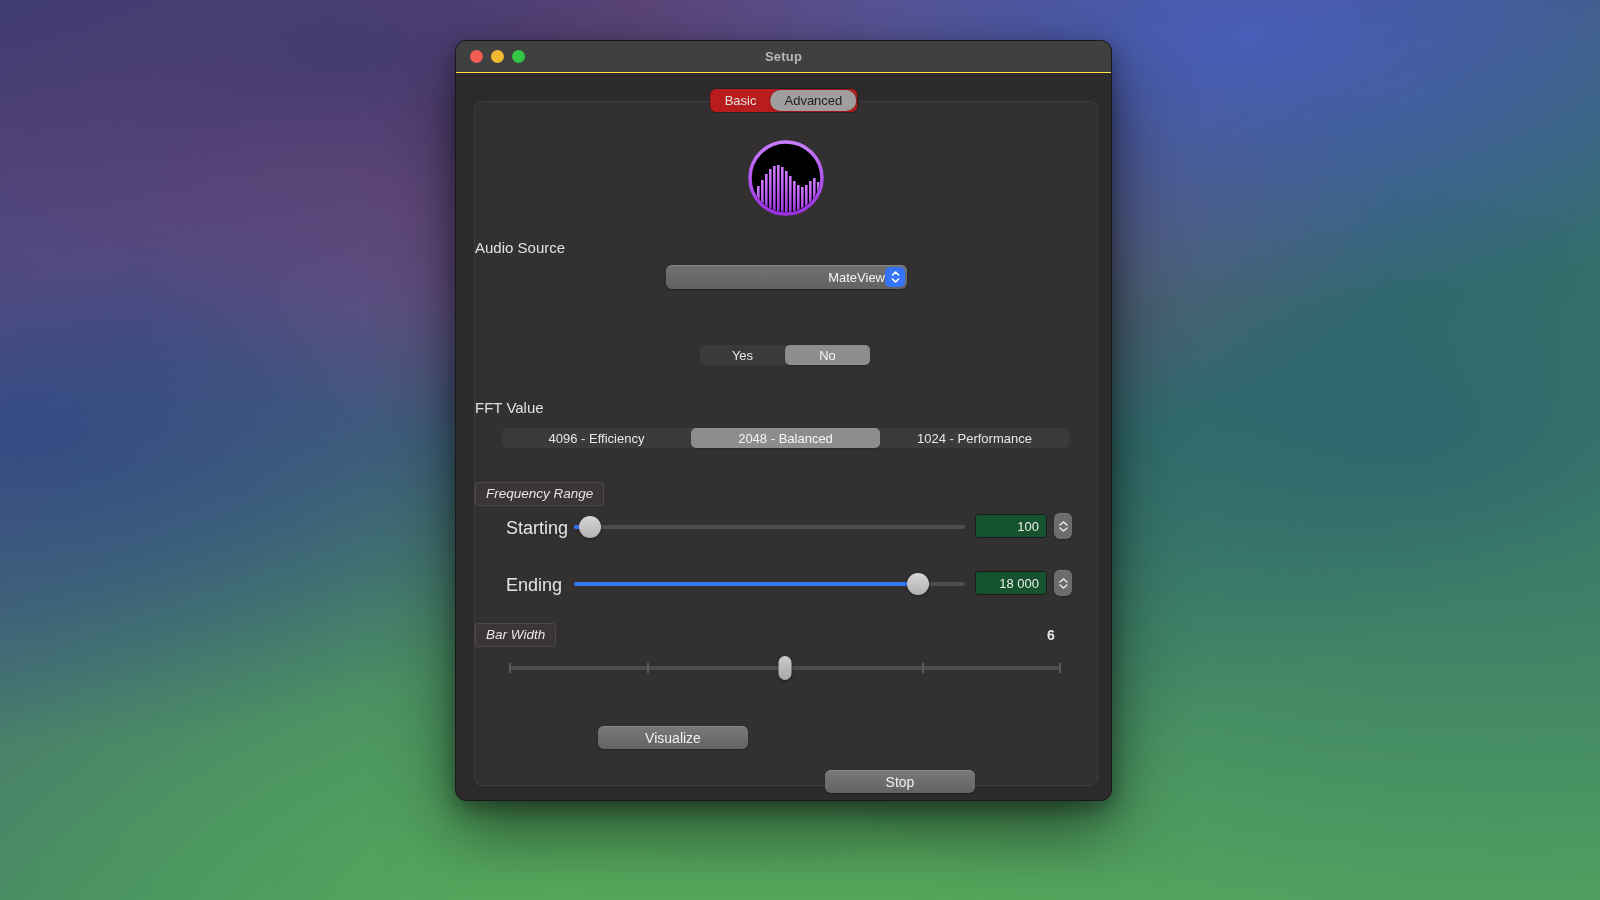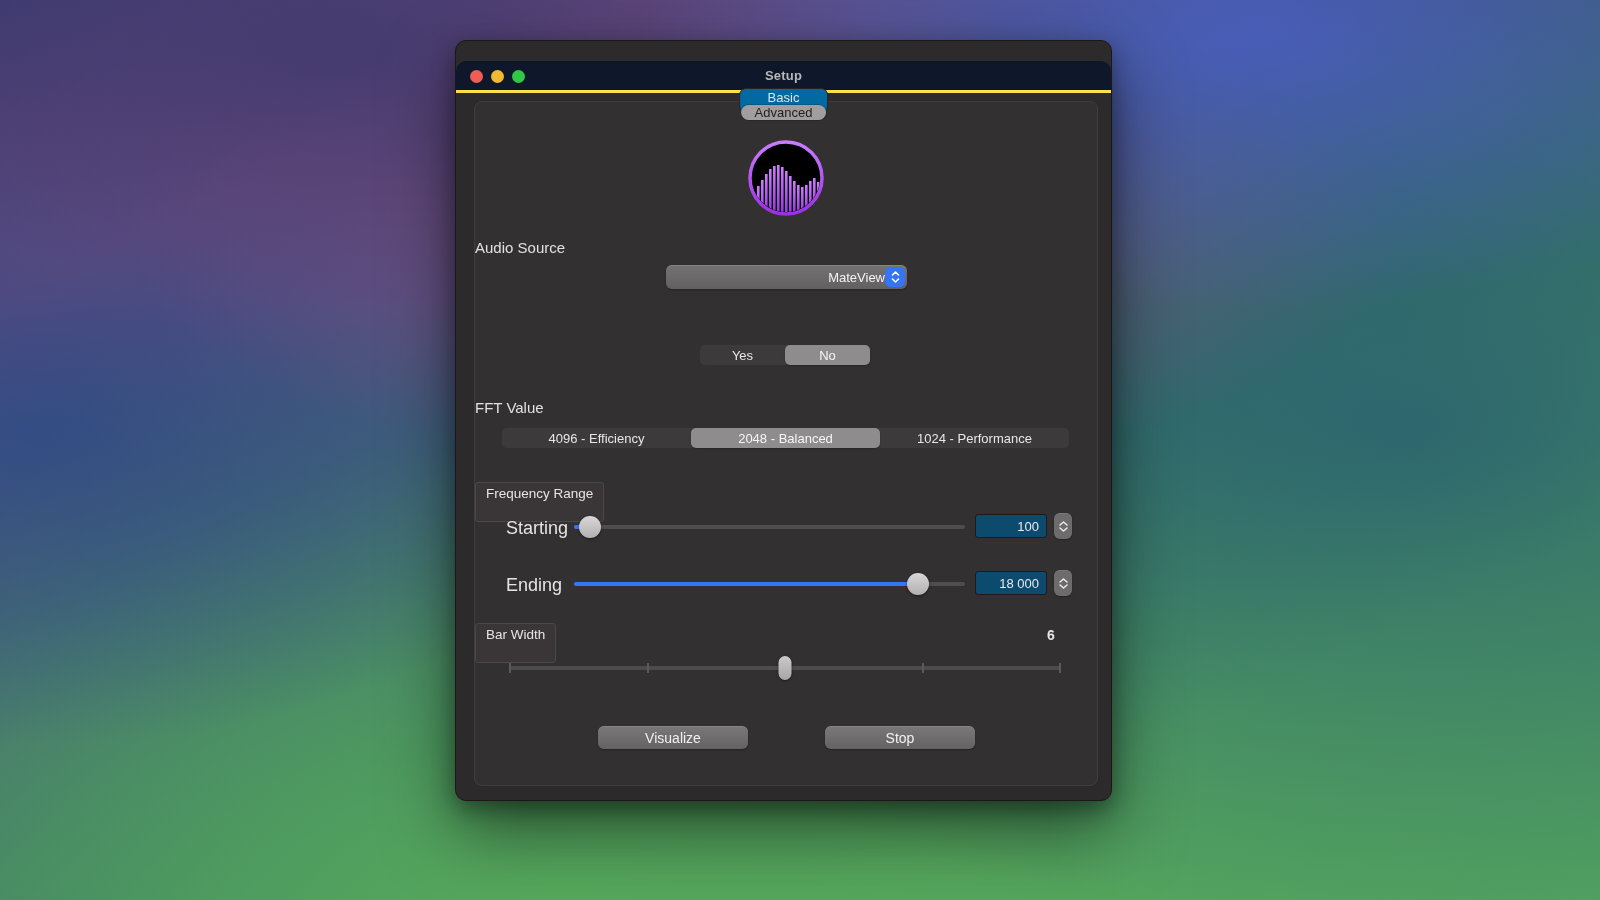--- a/index.html
+++ b/index.html
@@ -20,37 +20,37 @@
 
   
   .window {
     position:absolute; left:455px; top:40px; width:657px; height:761px;
     background:#2d2a2b; border-radius:11px;
     border:1px solid #1b1819;
     box-shadow:0 30px 70px rgba(0,0,0,.5), 0 8px 22px rgba(0,0,0,.35);
   }
   .titlebar {
     position:absolute; left:0; top:0; right:0; height:32px;
-    background:#0f172a; border-radius:10px 10px 0 0;
-    border-bottom:3px solid #fde047;
-    display:flex; align-items:center; justify-content:center;margin-top:20px;
+    background:#404040; border-radius:10px 10px 0 0;
+    border-bottom:1px solid #fde047;
+    display:flex; align-items:center; justify-content:center;
   }
   .window-title { font-size:13px; font-weight:700; color:#b9b7b7; letter-spacing:.2px; }
   .traffic { position:absolute; left:14px; top:9px; display:flex; gap:8px; }
   .light { width:13px; height:13px; border-radius:50%; }
   .light.red    { background:#f05d52; }
   .light.yellow { background:#f0b932; }
   .light.green  { background:#33c748; }
 
   
   .tabstrip {
     position:absolute; top:47px; left:50%; transform:translateX(-50%);
     display:flex; align-items:center; height:25px;
-    background:#0369a1; border:1px solid #262324; border-radius:7px;
-    padding:1px; z-index:3;flex-direction:column;
+    background:#b91c1c; border:1px solid #262324; border-radius:7px;
+    padding:1px; z-index:3;
   }
   .tab { height:21px; padding:0 14px; display:flex; align-items:center; justify-content:center;
          font-size:13px; color:#e3e1e1; border-radius:6px; }
   .tab.selected { background:#a09e9f; color:#1f1d1e; font-weight:400;
                   box-shadow:0 0 0 1px rgba(0,0,0,.15);border-radius:10px; }
 
   
   .panel {
     position:absolute; left:18px; top:60px; width:624px; height:685px;
     background:#323030; border:1px solid #403d3e; border-radius:8px;
@@ -88,40 +88,40 @@
     content:""; position:absolute; left:0; top:4px; bottom:4px; width:1px; background:#4a4748;
   }
   .segment.selected { background:#8e8c8d; color:#f7f5f5; box-shadow:0 1px 2px rgba(0,0,0,.25); }
   .segment.selected::before, .segment.selected + .segment::before { display:none; }
 
   .seg-aggregate { left:224px; top:242px; width:172px; height:22px; }
   .seg-fft       { left:26px;  top:325px; width:569px; height:22px; }
 
   
   .boxed-label {
-    display:inline-block; padding:3px 10px 20px; font-size:13.5px; color:#e6e4e4;
-    background:#3a3637; border:1px solid #4b4849; border-radius:3px;
+    display:inline-block; padding:3px 10px 4px; font-size:13.5px; color:#e6e4e4;
+    background:#3a3637; border:1px solid #4b4849; border-radius:3px;font-style:italic;
   }
 
   
   .srow { position:absolute; height:26px; }
   .srow-label { position:absolute; top:4px; font-size:18px; color:#e6e4e4; }
   .track {
     position:absolute; left:99px; top:11px; width:391px; height:4px;
     background:#504d4e; border-radius:2px;
   }
   .track-fill { position:absolute; left:0; top:0; height:4px; background:#3575f7; border-radius:2px; }
   .knob {
     position:absolute; top:50%; width:22px; height:22px; border-radius:50%;
     background:linear-gradient(180deg,#d8d6d7,#b2b0b1);
     transform:translate(-50%,-50%); box-shadow:0 1px 3px rgba(0,0,0,.45);
   }
   .value-field {
     position:absolute; left:500px; top:0; width:72px; height:24px;
-    background:#0c4a6e; border:1px solid #1d1a1b; border-radius:3px;
+    background:#14532d; border:1px solid #1d1a1b; border-radius:3px;
     display:flex; align-items:center; justify-content:flex-end;
     padding-right:7px; font-size:13px; color:#eceaea;
   }
   .stepper {
     position:absolute; left:579px; top:-1px; width:18px; height:26px;
     background:#6e6b6c; border-radius:6px;
     display:flex; flex-direction:column; align-items:center; justify-content:center; gap:1px;
     box-shadow:inset 0 0.5px 0 rgba(255,255,255,.2), 0 1px 2px rgba(0,0,0,.3);
   }
 
@@ -138,21 +138,21 @@
 
   
   .push-btn {
     position:absolute; top:624px; width:150px; height:23px;
     background:linear-gradient(180deg,#7b7879,#656263);
     border:none; border-radius:6px; font-size:14px; color:#f2f0f0;
     font-family:inherit; display:flex; align-items:center; justify-content:center;
     box-shadow:inset 0 0.5px 0 rgba(255,255,255,.22), 0 1px 2px rgba(0,0,0,.3);
   }
   .btn-visualize { left:123px; }
-  .btn-stop { left:350px; }
+  .btn-stop { left:350px;margin-top:44px; }
 </style>
 </head>
 <body>
 
 <div class="window">
 
   <div class="titlebar">
     <div class="traffic">
       <span class="light red"></span>
       <span class="light yellow"></span>

